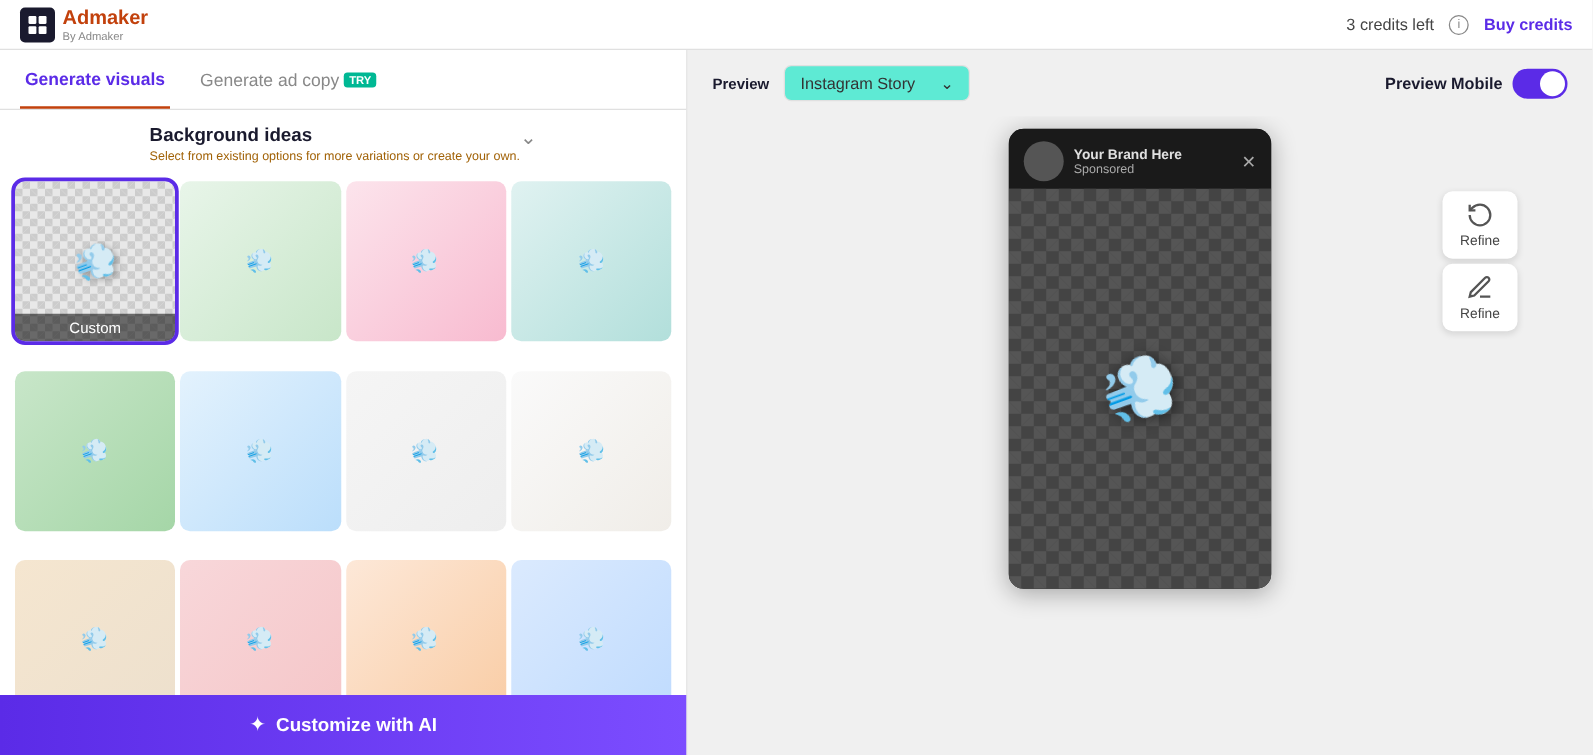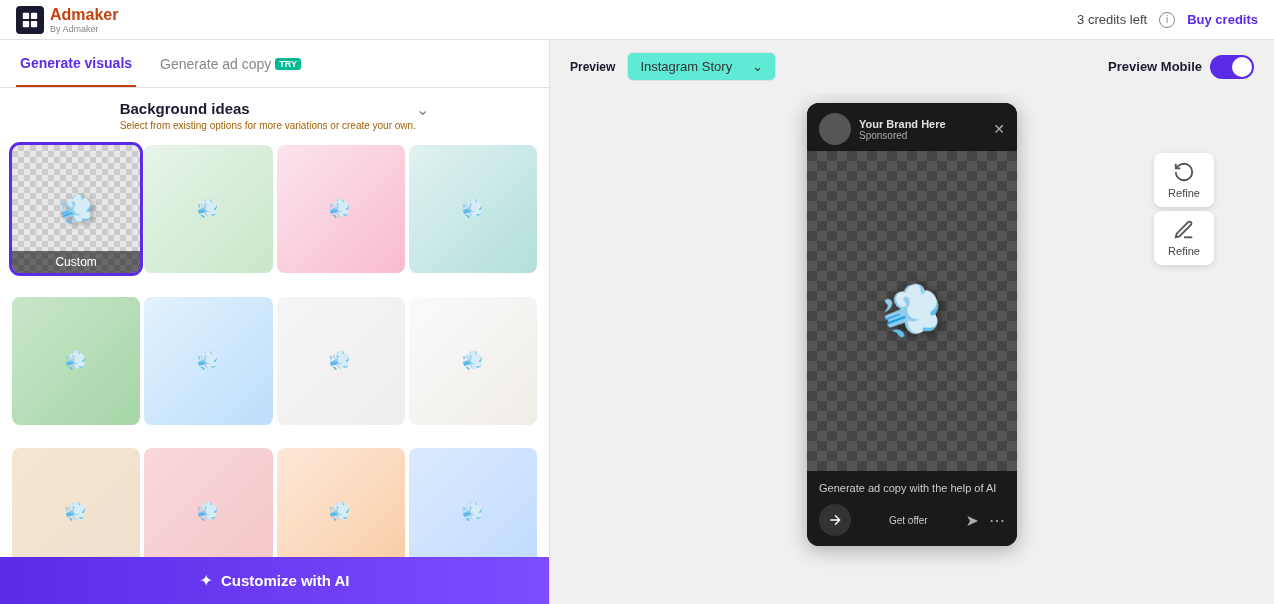--- a/index.html
+++ b/index.html
@@ -288,35 +288,20 @@
             <div class="phone-brand">Your Brand Here</div>
             <div class="phone-sponsored">Sponsored</div>
           </div>
           <div class="phone-close">✕</div>
         </div>
         <div class="phone-content">
           <div class="phone-checker">
             <span style="font-size:50px; transform:rotate(-20deg); display:inline-block; filter:drop-shadow(2px 2px 6px rgba(0,0,0,0.5));">💨</span>
           </div>
         </div>
-        <div class="phone-bottom">
-          <div class="phone-copy">Generate ad copy with the help of AI</div>
-          <div class="phone-actions">
-            <div class="offer-btn">
-              <svg width="16" height="16" viewBox="0 0 24 24" fill="none" stroke="white" stroke-width="2">
-                <path d="M5 12h14M12 5l7 7-7 7"></path>
-              </svg>
-            </div>
-            <span style="font-size:10px;color:#ccc;">Get offer</span>
-            <div class="phone-icons">
-              <span>➤</span>
-              <span>⋯</span>
-            </div>
-          </div>
-        </div>
       </div>
 
       <div class="side-actions">
         <button class="side-action-btn">
           <svg width="22" height="22" viewBox="0 0 24 24" fill="none" stroke="#555" stroke-width="2">
             <path d="M3 12a9 9 0 1 0 9-9 9.75 9.75 0 0 0-6.74 2.74L3 8"></path>
             <path d="M3 3v5h5"></path>
           </svg>
           <span>Refine</span>
         </button>

